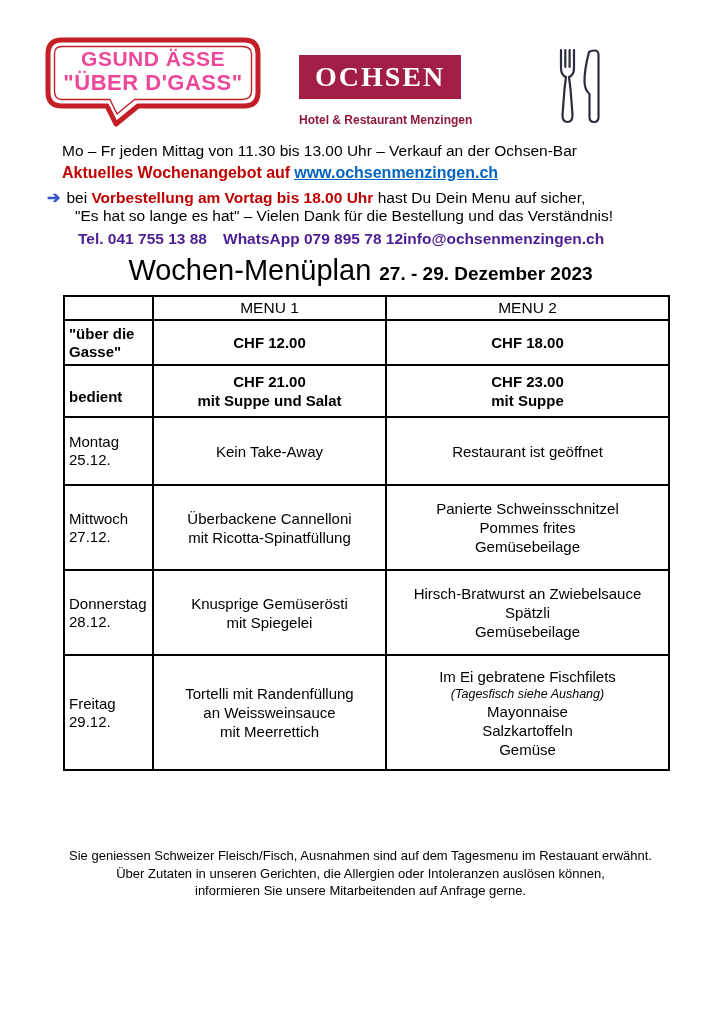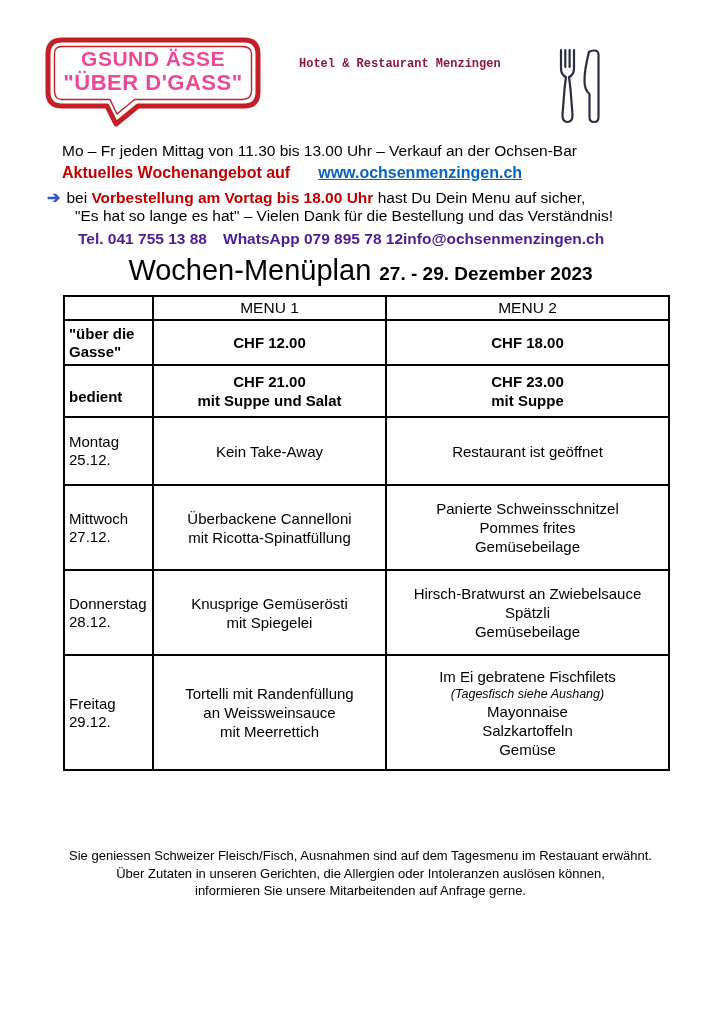--- a/index.html
+++ b/index.html
@@ -15,30 +15,30 @@
     position:absolute;left:0;top:11px;width:222px;text-align:center;
     color:#ec4899;font-weight:bold;font-size:21px;line-height:24px;letter-spacing:.5px;
   }
   .badge-text .l2{font-size:22px;}
   .logo{position:absolute;left:299px;top:55px;width:162px;text-align:center;}
   .logo-banner{
     background:#a31e45;color:#fff;height:44px;line-height:44px;
     font-family:"Liberation Serif", serif;font-size:28px;font-weight:600;letter-spacing:2px;
   }
   .logo-sub{
-    margin-top:2px;font-family:Liberation Mono, monospace;font-size:12px;font-weight:bold;
+    margin-top:14px;font-family:Liberation Sans, sans-serif;font-size:12px;font-weight:bold;
     color:#8d1a38;white-space:nowrap;
   }
   .cutlery{position:absolute;left:552px;top:47px;}
   
   .intro{position:absolute;left:0;top:0;width:721px;font-size:15.5px;}
   .intro .line{position:absolute;white-space:nowrap;}
   .i-l1{left:62px;top:142px;}
   .i-l2{left:62px;top:164px;font-weight:bold;font-size:16px;color:#c00000;}
-  .i-l2 a{color:#0563c1;text-decoration:underline;margin-left:28px;}
+  .i-l2 a{color:#0563c1;text-decoration:underline;margin-left:4px;}
   .i-l3{left:47px;top:188px;}
   .i-l3 .arrow{color:#3355cc;font-weight:bold;font-size:16px;margin-right:6px;}
   .i-l3 .red{color:#c00000;font-weight:bold;}
   .i-l4{left:75px;top:207px;}
   .i-contact{left:0;top:230px;width:721px;height:20px;color:#4c1d95;font-weight:bold;}
   .i-contact span{position:absolute;white-space:nowrap;}
   .c-tel{left:78px;}
   .c-wa{left:223px;}
   .c-mail{left:403px;}
   
@@ -85,20 +85,21 @@
       <path d="M20,4 H202 Q216,4 216,18 V56 Q216,70 202,70 H96 L74,88 L65,70 H20 Q6,70 6,56 V18 Q6,4 20,4 Z" fill="#ffffff" stroke="#c41e27" stroke-width="5" stroke-linejoin="round"></path>
       <path d="M20,10.5 H200 Q209.5,10.5 209.5,18 V55 Q209.5,63.5 200,63.5 H92.5 L75,78 L68,63.5 H20 Q12.5,63.5 12.5,55 V18 Q12.5,10.5 20,10.5 Z" fill="none" stroke="#c41e27" stroke-width="1.4" stroke-linejoin="round"></path>
     </svg>
     <div class="badge-text">
       <div class="l1">GSUND ÄSSE</div>
       <div class="l2">"ÜBER D'GASS"</div>
     </div>
   </div>
 
   <div class="logo">
+    <div class="logo-banner">OCHSEN</div>
     <div class="logo-sub">Hotel &amp; Restaurant Menzingen</div>
   </div>
 
   <svg class="cutlery" width="62" height="82" viewBox="0 0 62 82">
     <g fill="none" stroke="#2b2c3e" stroke-width="2.2" stroke-linejoin="round" stroke-linecap="round">
       <path d="M9,3 V21 Q9,28 14,30 L12.5,42 L10.5,68 Q10.5,75 15.5,75 Q20.5,75 20.5,68 L18.5,42 L17,30 Q22,28 22,21 V3"></path>
       <path d="M13.3,3 V20"></path>
       <path d="M17.6,3 V20"></path>
       <path d="M37,5 Q32.5,22 32.5,34 Q32.5,43 37.5,47 L37.5,70 Q37.5,75 42,75 Q46.5,75 46.5,70 V8 Q46.5,3.5 42.5,3.5 Q39,3.5 37,5 Z"></path>
     </g>

